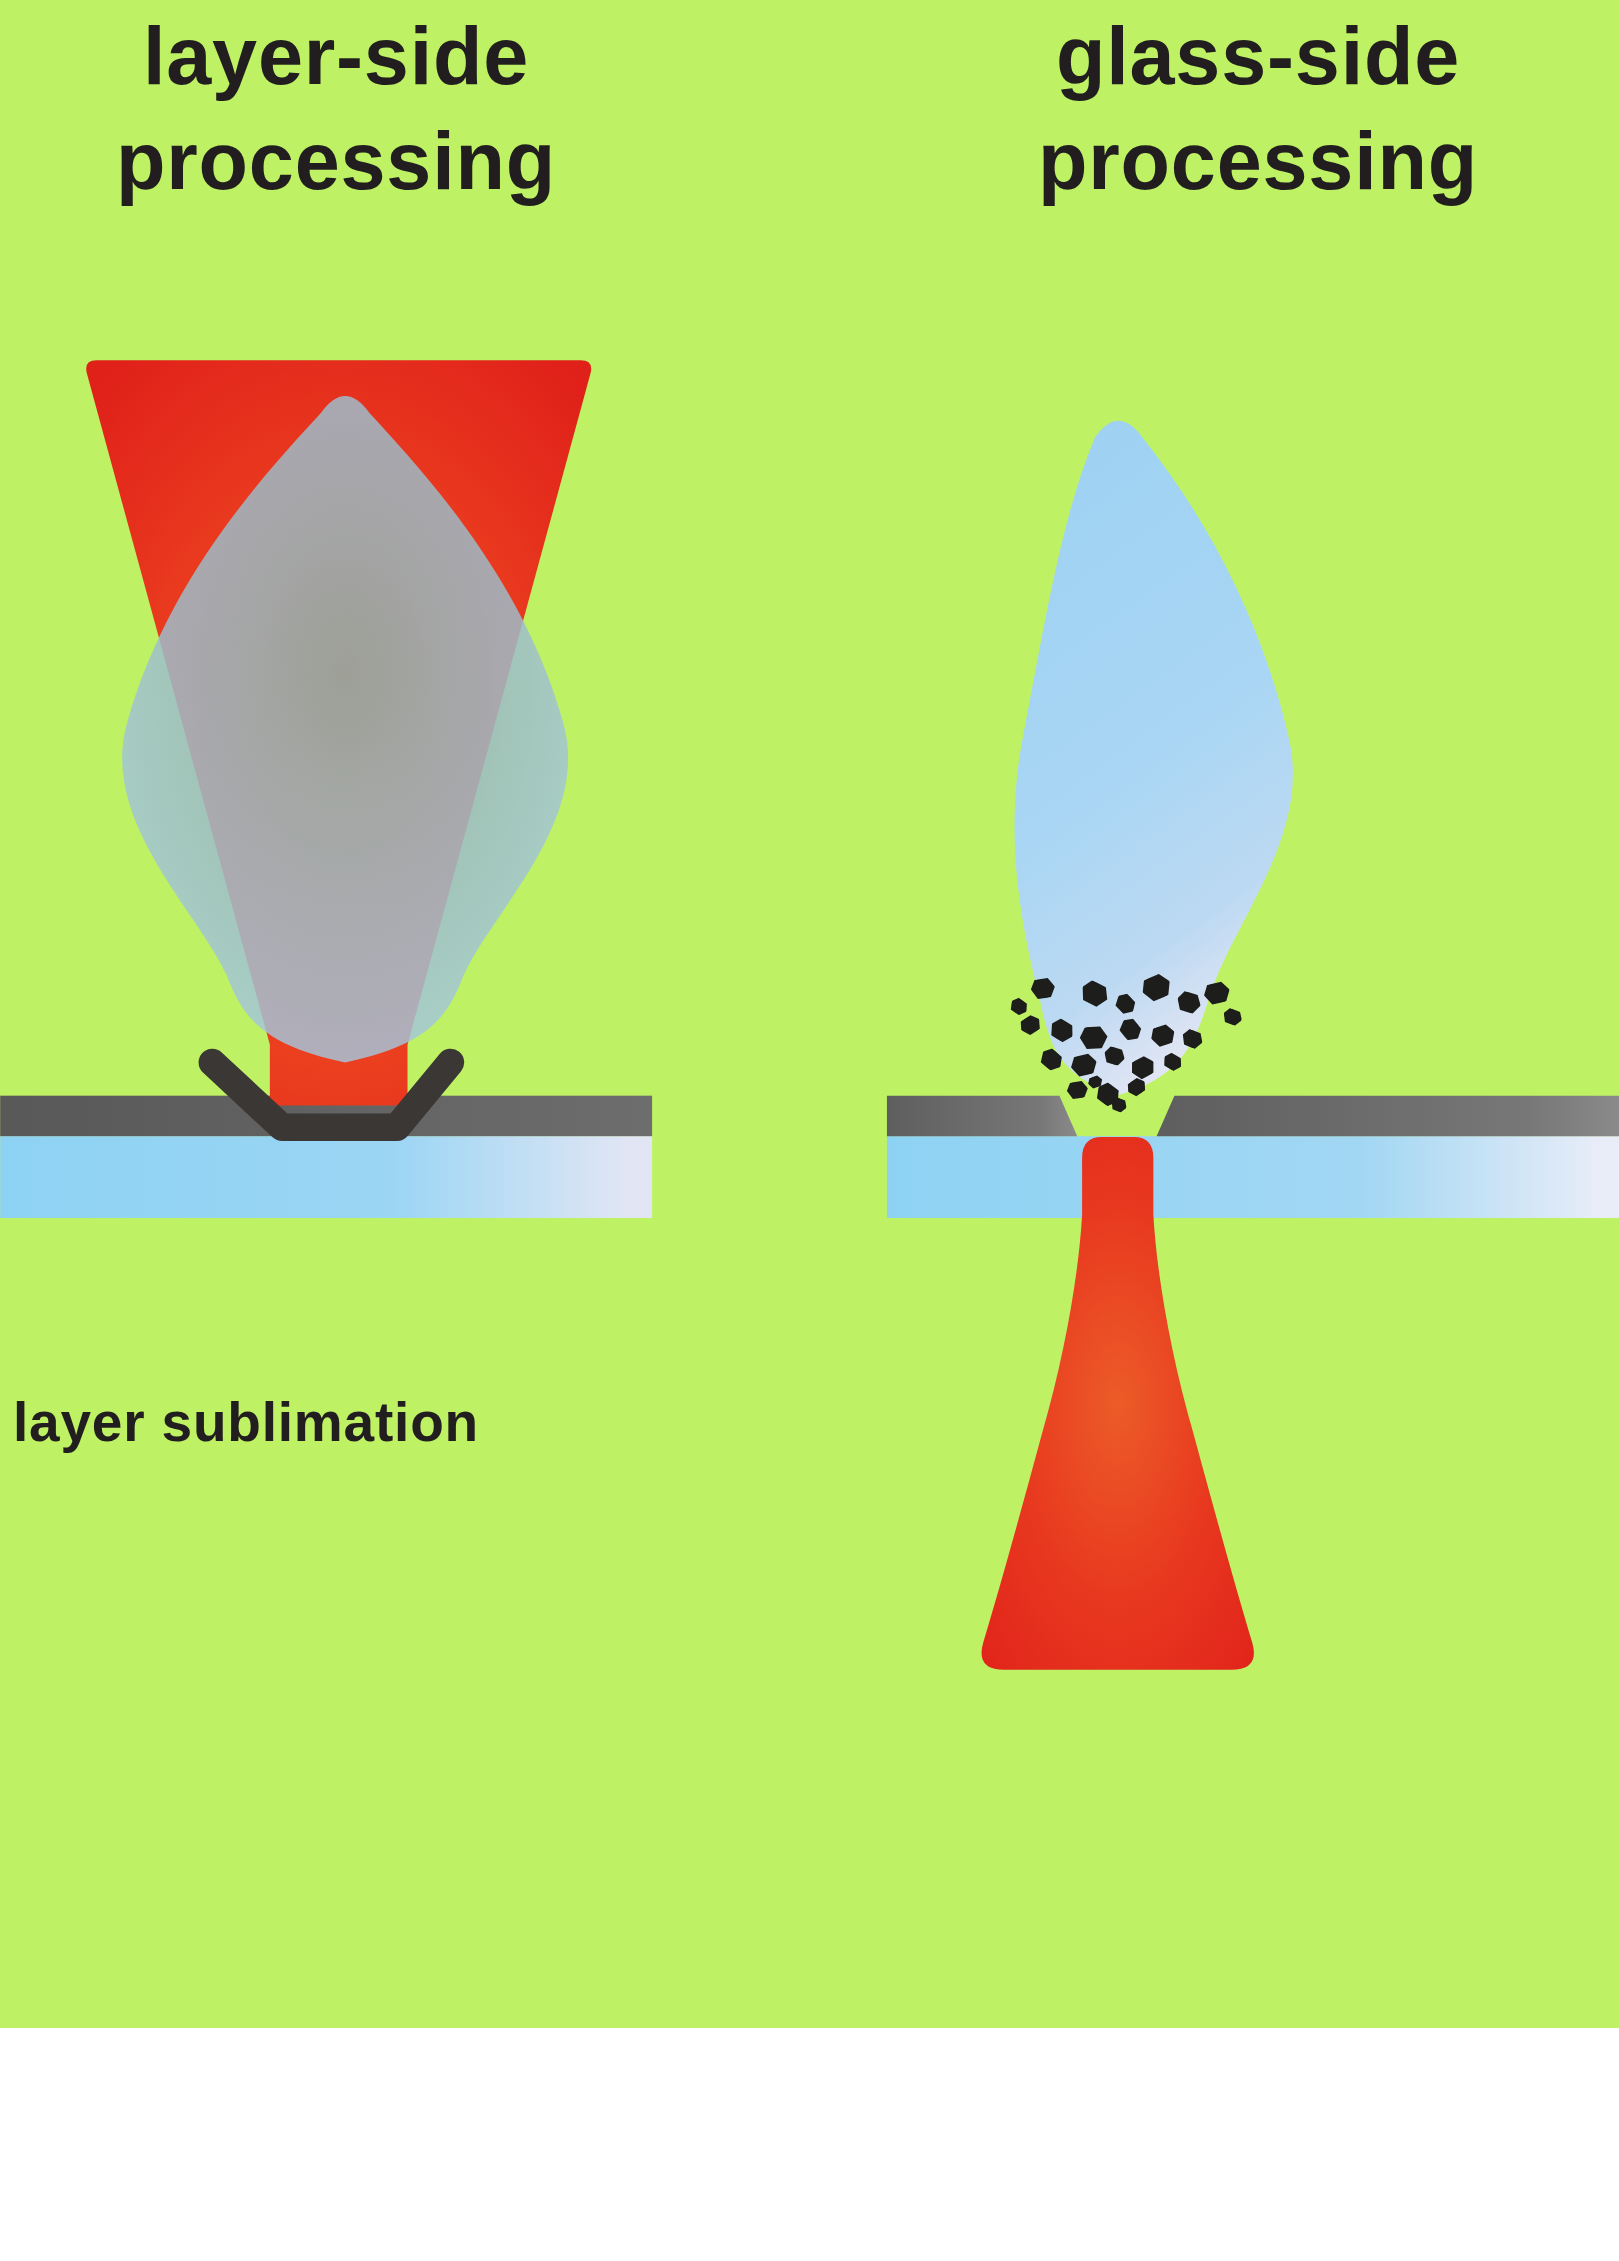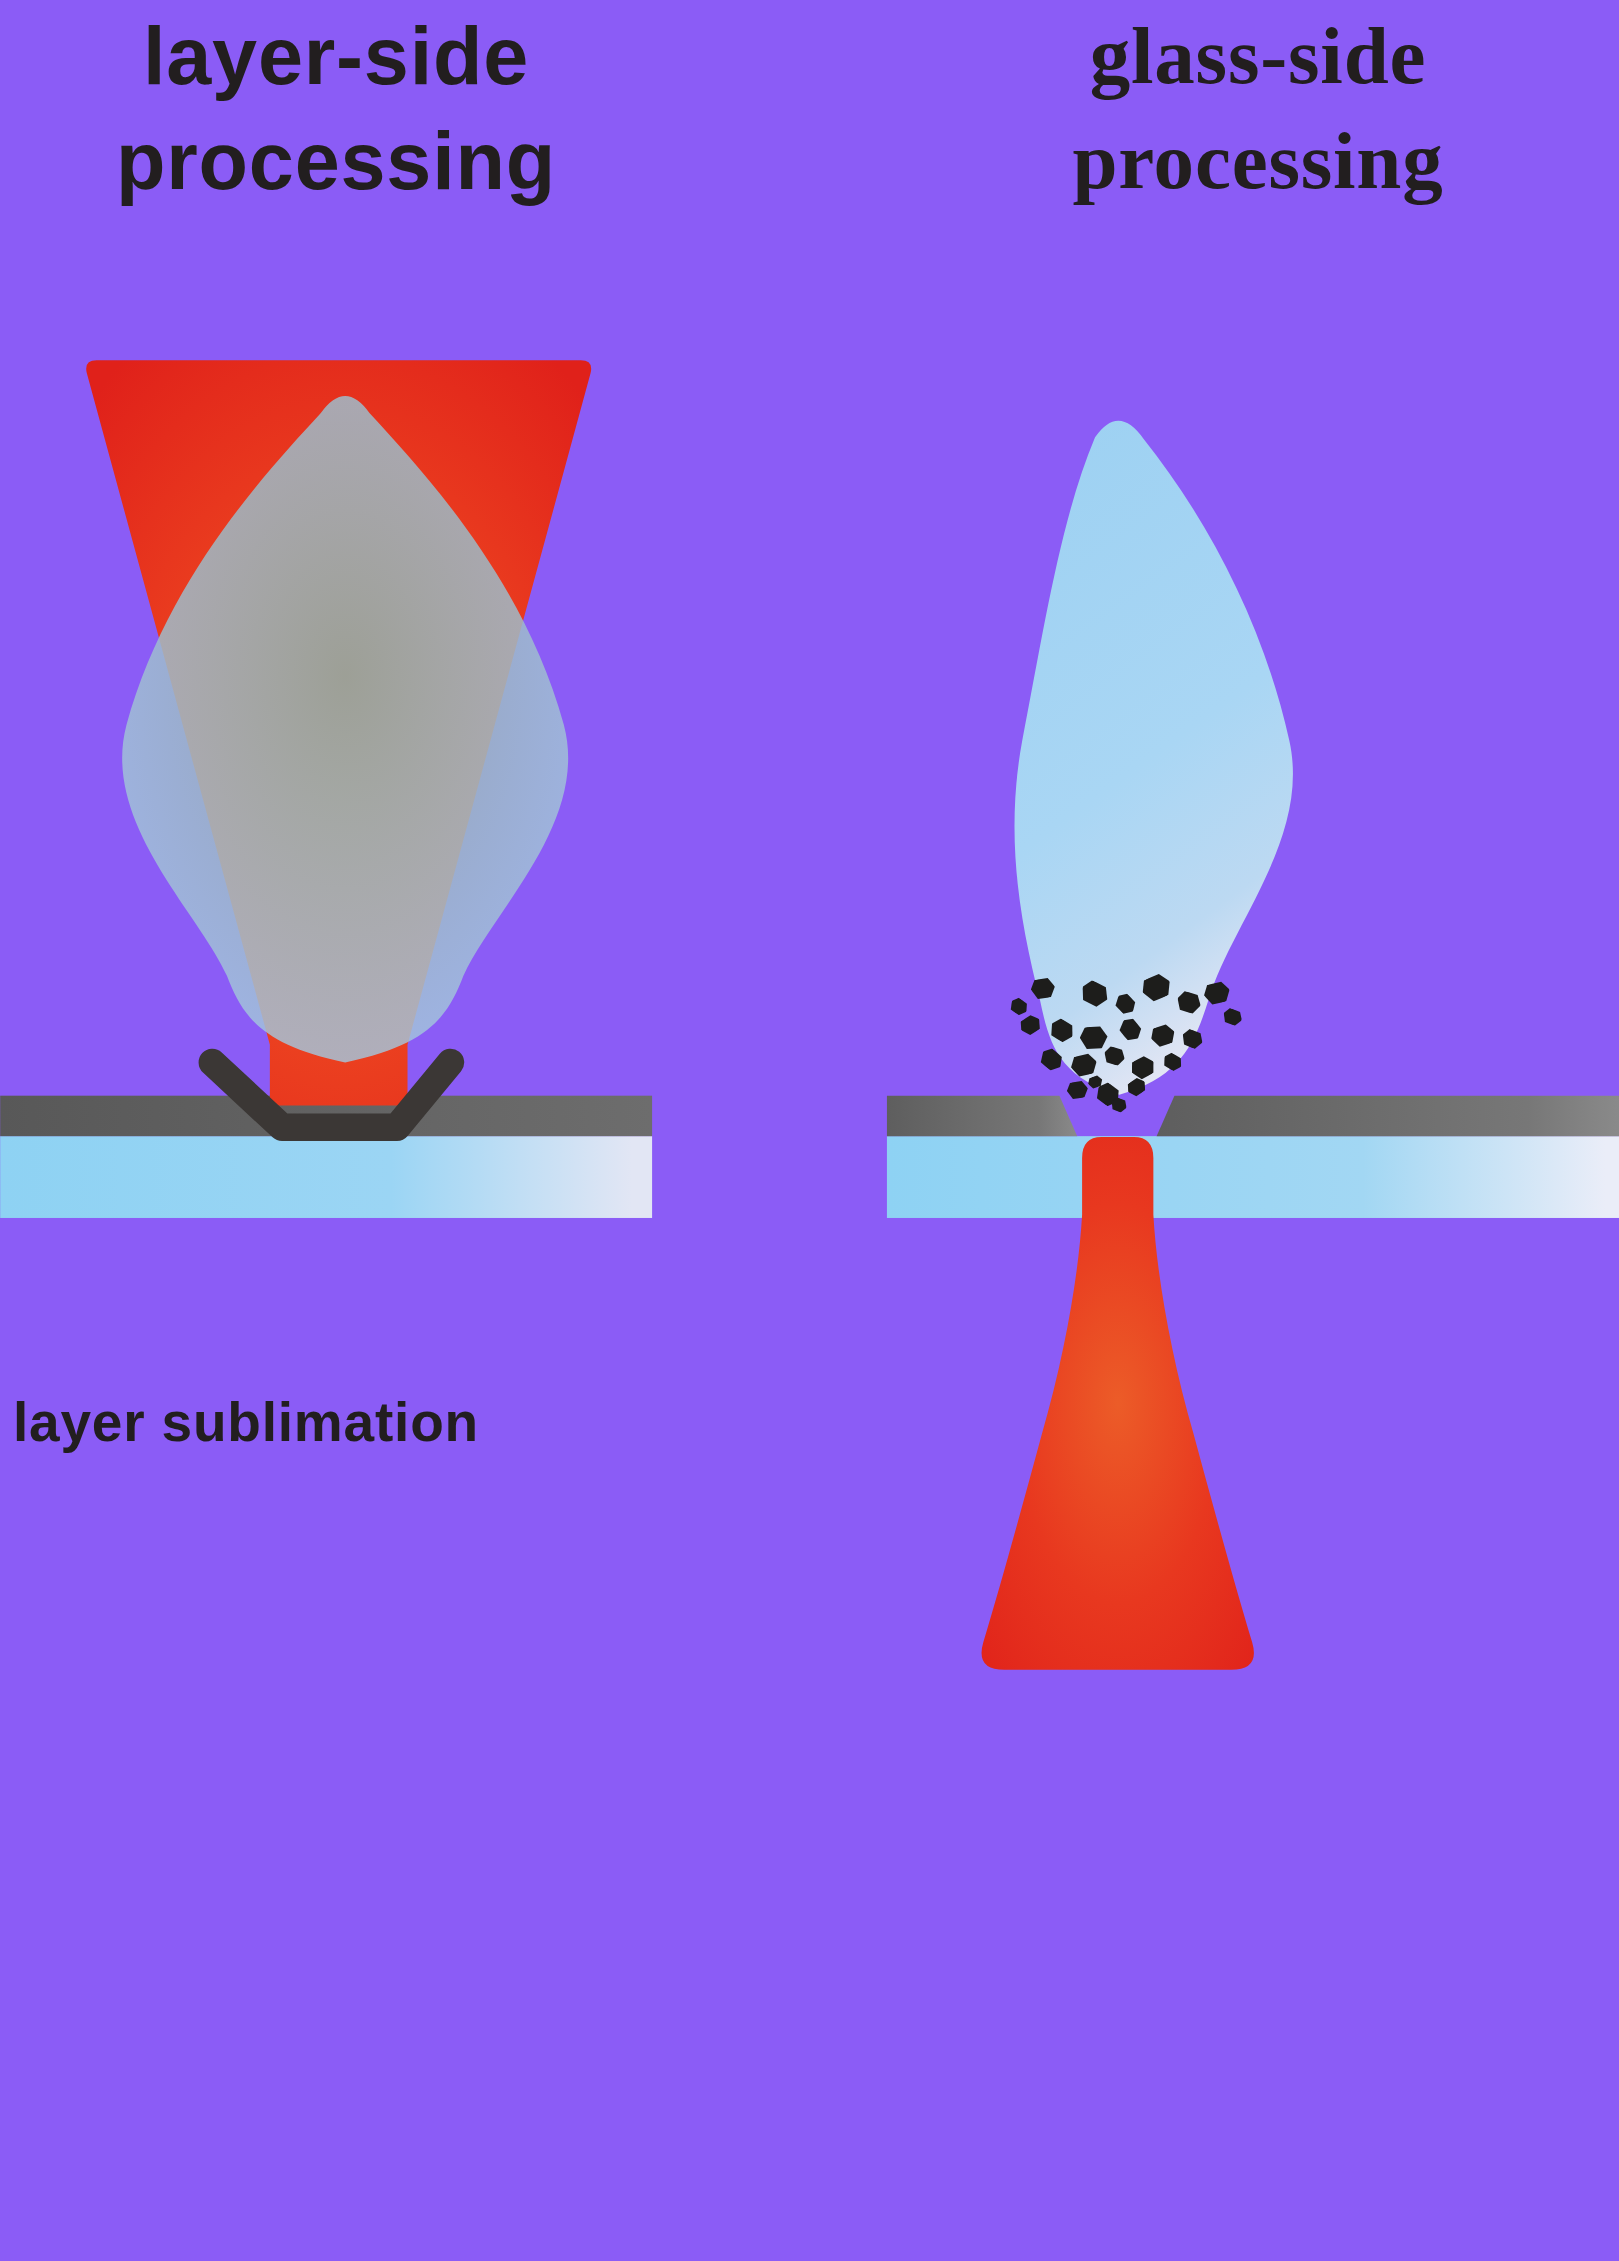--- a/index.html
+++ b/index.html
@@ -1,36 +1,36 @@
 <!DOCTYPE html>
 <html style="font-size:13px"><head>
 <meta charset="utf-8">
 <style>
   html,body{margin:0;padding:0;background:#ffffff;}
   #canvas{
     position:relative;
-    width:1620px;height:2261px;
-    background:#8b5cf6;
+    width:1620px;height:2028px;
+    background:#bef264;
     overflow:hidden;
     font-family:"Liberation Sans", sans-serif;
   }
   .svg-layer{position:absolute;left:0;top:0;width:1620px;height:2261px;}
   .title{
     position:absolute;
     transform:translateX(-50%);
     text-align:center;
     font-size:81px;
     font-weight:700;
     line-height:105px;
     letter-spacing:0.8px;
     color:#221e1f;
     white-space:nowrap;
   }
   #title-left{left:336px;top:4px;}
-  #title-right{left:1258px;top:4px;font-family:Liberation Serif, serif;}
+  #title-right{left:1258px;top:4px;}
   .caption{
     position:absolute;
     font-size:55px;
     font-weight:700;
     letter-spacing:0.8px;
     color:#221e1f;
     white-space:nowrap;
     line-height:105px;
   }
   #caption-left{left:13px;top:1370px;}

